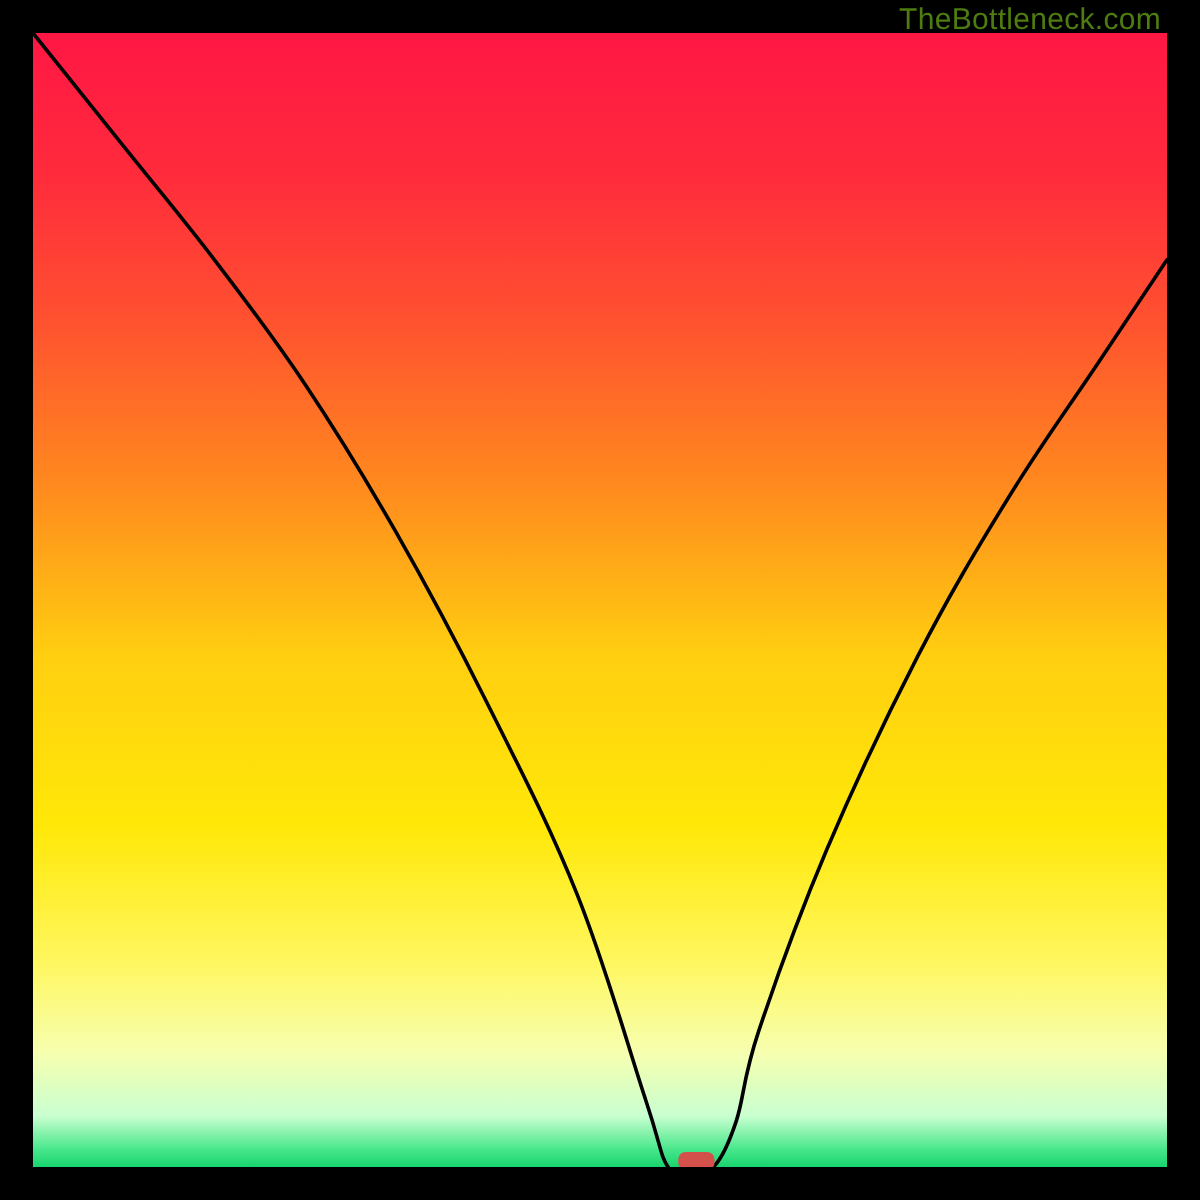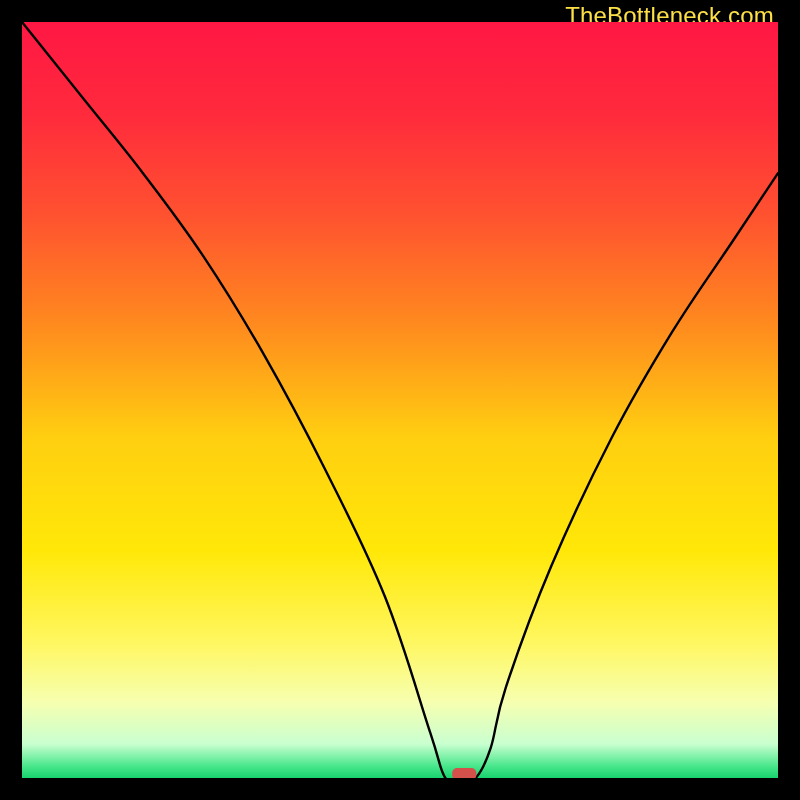--- a/index.html
+++ b/index.html
@@ -23,22 +23,22 @@
     position: absolute;
     left: 0;
     top: 0;
     width: 756px;
     height: 756px;
   }
   .watermark {
     position: absolute;
     top: 2px;
     right: 26px;
-    color: #fde047;
-    font-size: 24px;
+    color: #4d7c0f;
+    font-size: 20px;
     font-weight: 500;
     letter-spacing: 0.2px;
   }
   svg {
     display: block;
   }
 </style>
 </head>
 <body>
 

